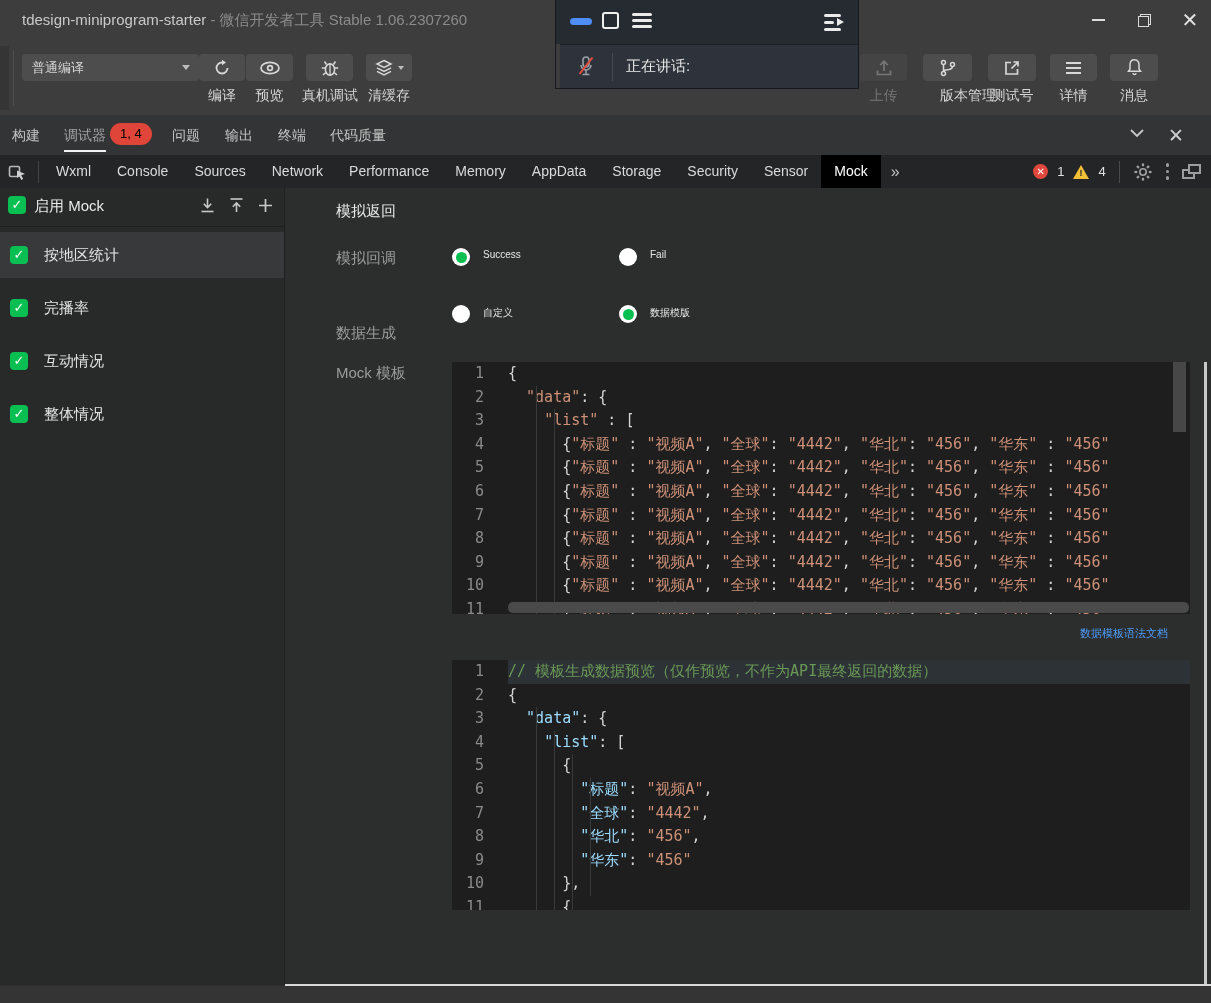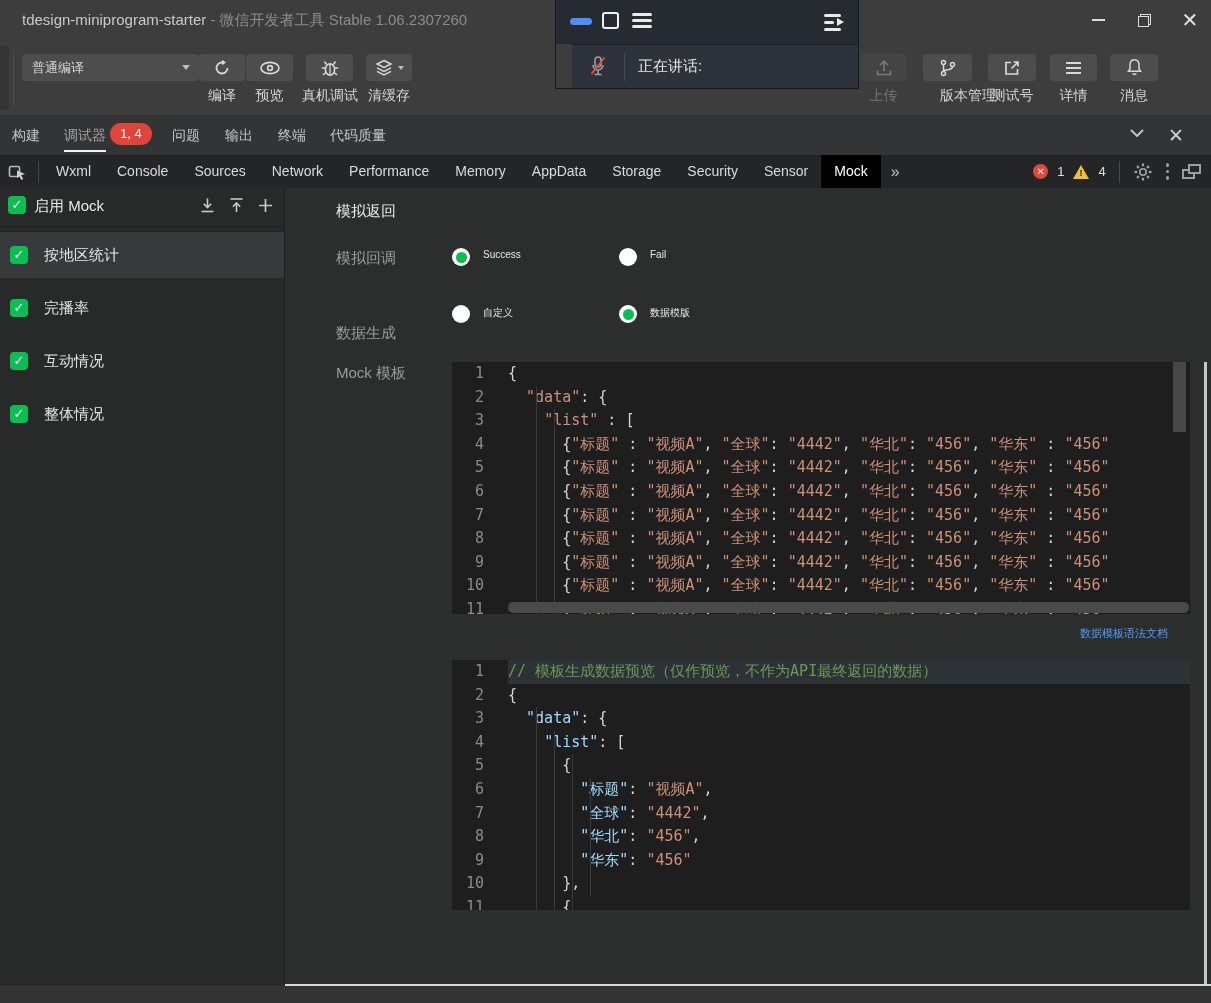--- a/index.html
+++ b/index.html
@@ -36,31 +36,31 @@
   .ov-top{position:absolute;left:0;top:0;width:100%;height:44px;background:#262b32;}
   .ov-dash{position:absolute;left:14px;top:18px;width:22px;height:7px;border-radius:3.5px;background:#4f8ef7;}
   .ov-square{position:absolute;left:46px;top:12px;width:17px;height:17px;border:2.6px solid #f0f0f0;border-radius:3px;}
   .ov-burger{position:absolute;left:76px;top:13px;}
   .ov-burger .b{width:20px;height:3.2px;border-radius:1.6px;background:#eaeaea;margin-bottom:2.6px;}
   .ov-expand{position:absolute;left:268px;top:14px;width:24px;height:18px;}
   .ov-expand .b1{position:absolute;left:0;top:0;width:17px;height:3px;border-radius:1.5px;background:#eaeaea;}
   .ov-expand .b2{position:absolute;left:0;top:7px;width:10px;height:3px;border-radius:1.5px;background:#eaeaea;}
   .ov-expand .b3{position:absolute;left:0;top:14px;width:17px;height:3px;border-radius:1.5px;background:#eaeaea;}
   .ov-expand .tri{position:absolute;left:13px;top:4px;width:0;height:0;border-top:4.5px solid transparent;border-bottom:4.5px solid transparent;border-left:7px solid #eaeaea;}
-  .ov-bottom{position:absolute;left:16px;top:44px;width:100%;height:44px;background:#2e333b;border-top:1px solid #1b1f24;}
+  .ov-bottom{position:absolute;left:4px;top:44px;width:100%;height:44px;background:#2e333b;border-top:1px solid #1b1f24;}
   .ov-mic{position:absolute;left:15px;top:9px;}
   .ov-sep{position:absolute;left:52px;top:8px;width:1px;height:28px;background:#474c54;}
   .ov-speaking{position:absolute;left:66px;top:12px;font-size:15px;color:#e8e8e8;}
 
   
   .tabstrip{position:absolute;left:0;top:115px;width:100%;height:40px;background:#333435;}
   .ts-tab{position:absolute;top:12px;font-size:14px;color:#c4c4c4;white-space:nowrap;cursor:default;}
   .ts-tab.active{color:#a3a3a3;}
   .ts-underline{position:absolute;height:2px;background:#f2f2f2;top:35px;}
-  .ts-badge{position:absolute;top:8px;height:22px;padding:0 10px;border-radius:11px;background:#df4538;color:#ffffff;font-size:13px;line-height:22px;}
+  .ts-badge{position:absolute;top:8px;height:22px;padding:0 10px;border-radius:11px;background:#df4538;color:#000000;font-size:13px;line-height:22px;}
   .ts-chevron{position:absolute;left:1129px;top:13px;}
   .ts-close{position:absolute;left:1168px;top:9px;font-size:19px;color:#cfcfcf;}
 
   
   .devtools{position:absolute;left:0;top:155px;width:100%;height:33px;background:#242526;display:flex;align-items:stretch;}
   .dt-inspect{width:34px;display:flex;align-items:center;justify-content:center;flex:none;}
   .dt-sep{width:1px;height:22px;background:#454545;margin:auto 4px;flex:none;}
   .dt-tabs{display:flex;align-items:stretch;}
   .dt-tab{padding:0 13px;font-size:14px;color:#dadada;line-height:33px;white-space:nowrap;cursor:default;}
   .dt-tab.active{background:#000;color:#fff;}

